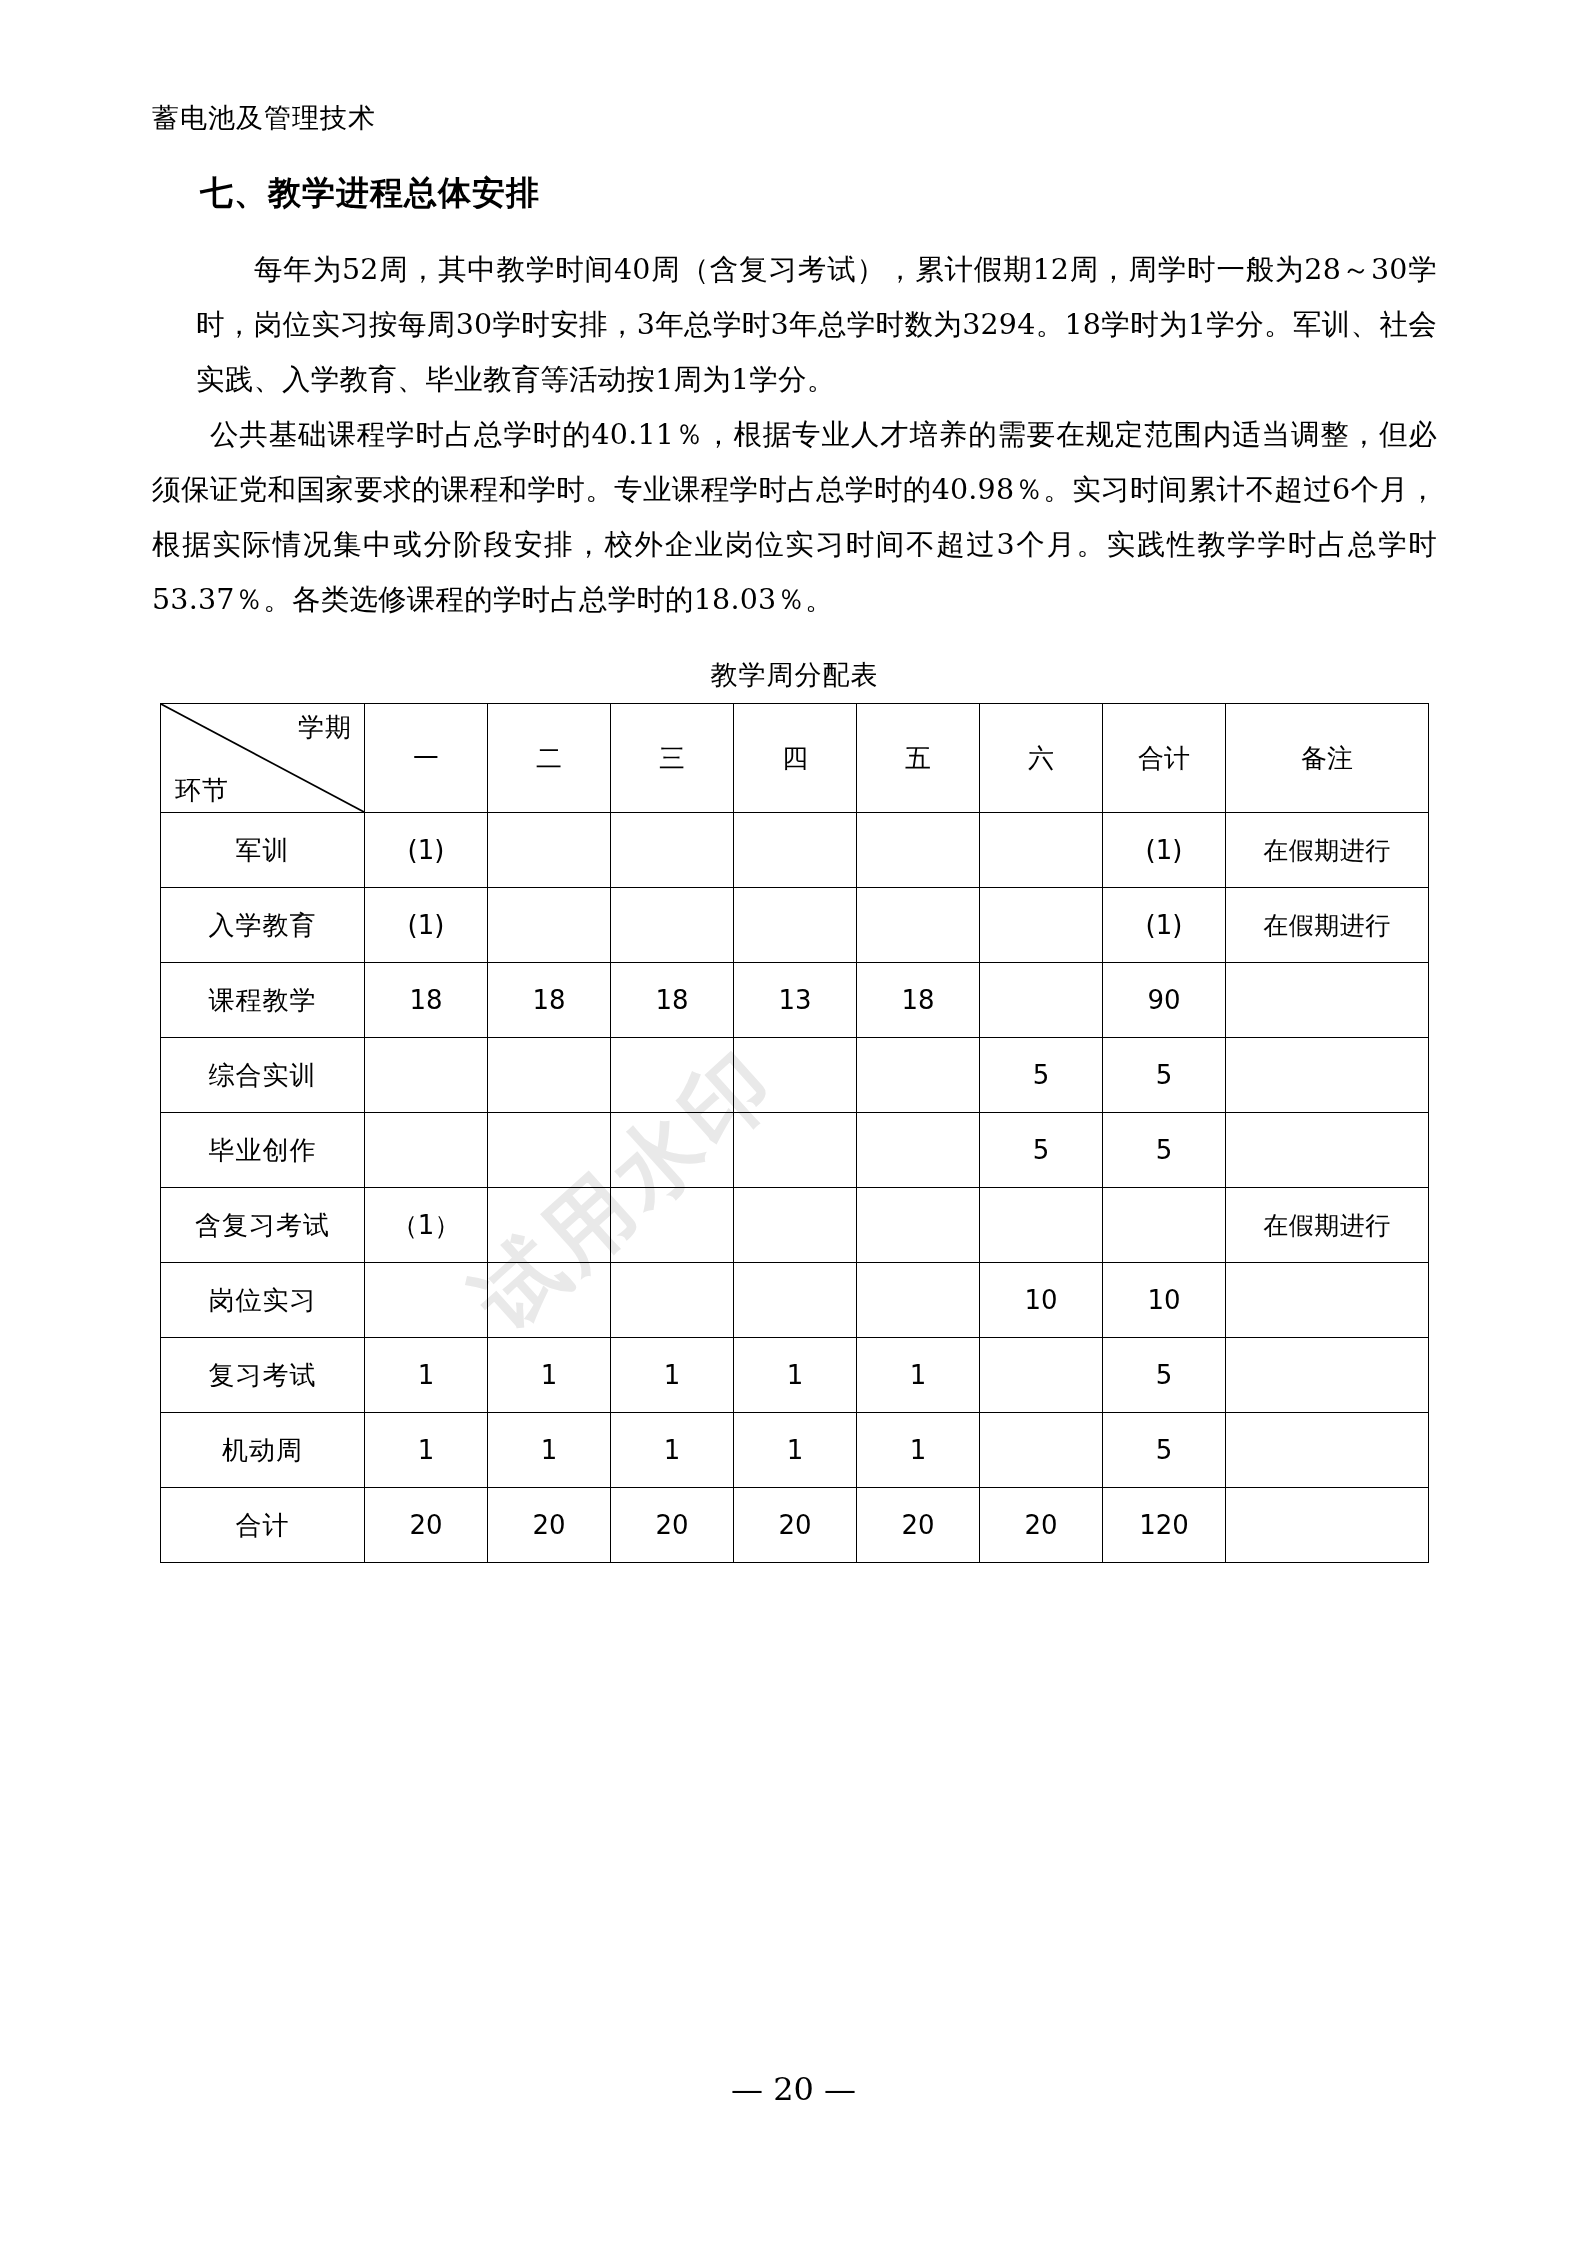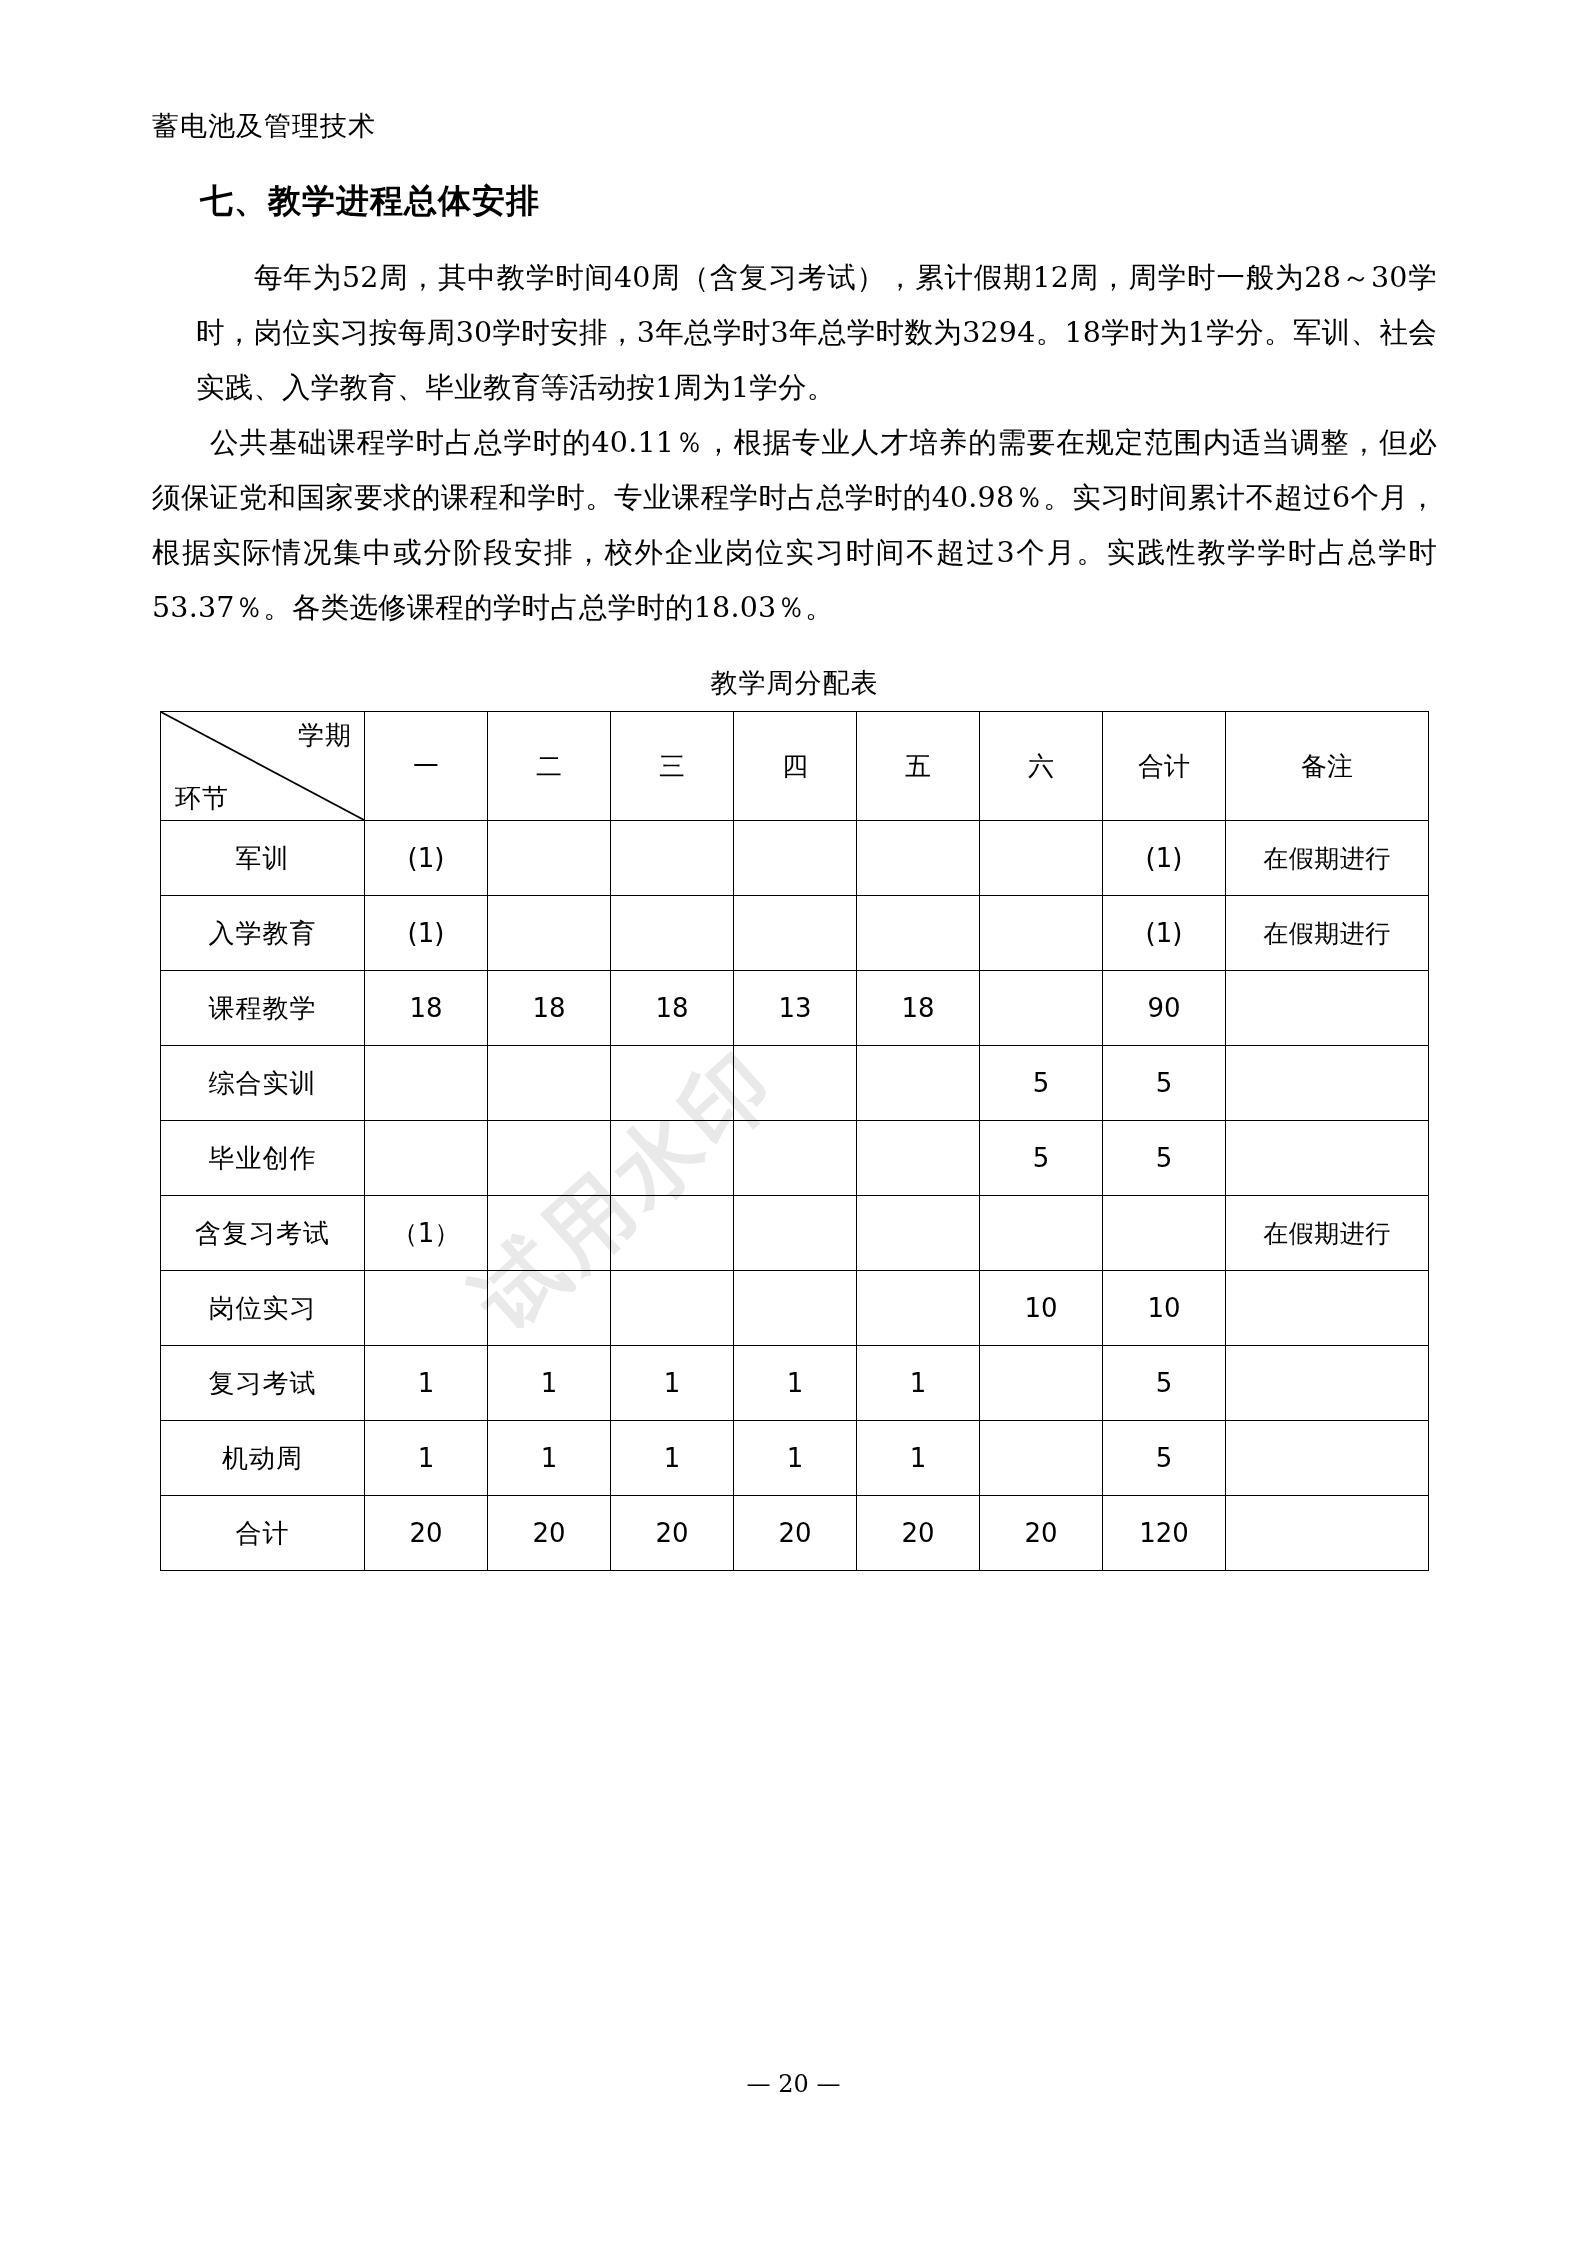--- a/index.html
+++ b/index.html
@@ -52,21 +52,20 @@
     padding: 0 150px 0 152px;
   }
 
   
   .running-head {
     font-family: "DejaVu Serif", "Liberation Serif", serif;
     font-size: 27px;
     line-height: 1;
     padding-top: 104px;
     letter-spacing: 1px;
-    margin-top: 8px;
   }
 
   
   .section-heading {
     font-family: "DejaVu Sans", "Liberation Sans", sans-serif;
     font-size: 33px;
     font-weight: 700;
     letter-spacing: 1px;
     margin-top: 40px;
     padding-left: 48px;
@@ -168,21 +167,21 @@
   col.c-total { width: 123px; }
   col.c-note  { width: 203px; }
 
   
   .page-footer {
     position: absolute;
     left: 0;
     right: 0;
     top: 2070px;
     text-align: center;
-    font-size: 24px;
+    font-size: 32px;
     font-family: "DejaVu Serif", "Liberation Serif", serif;
     z-index: 10;
   }
 </style>
 </head>
 <body>
 
 <div class="page">
 
   <div class="watermark">

